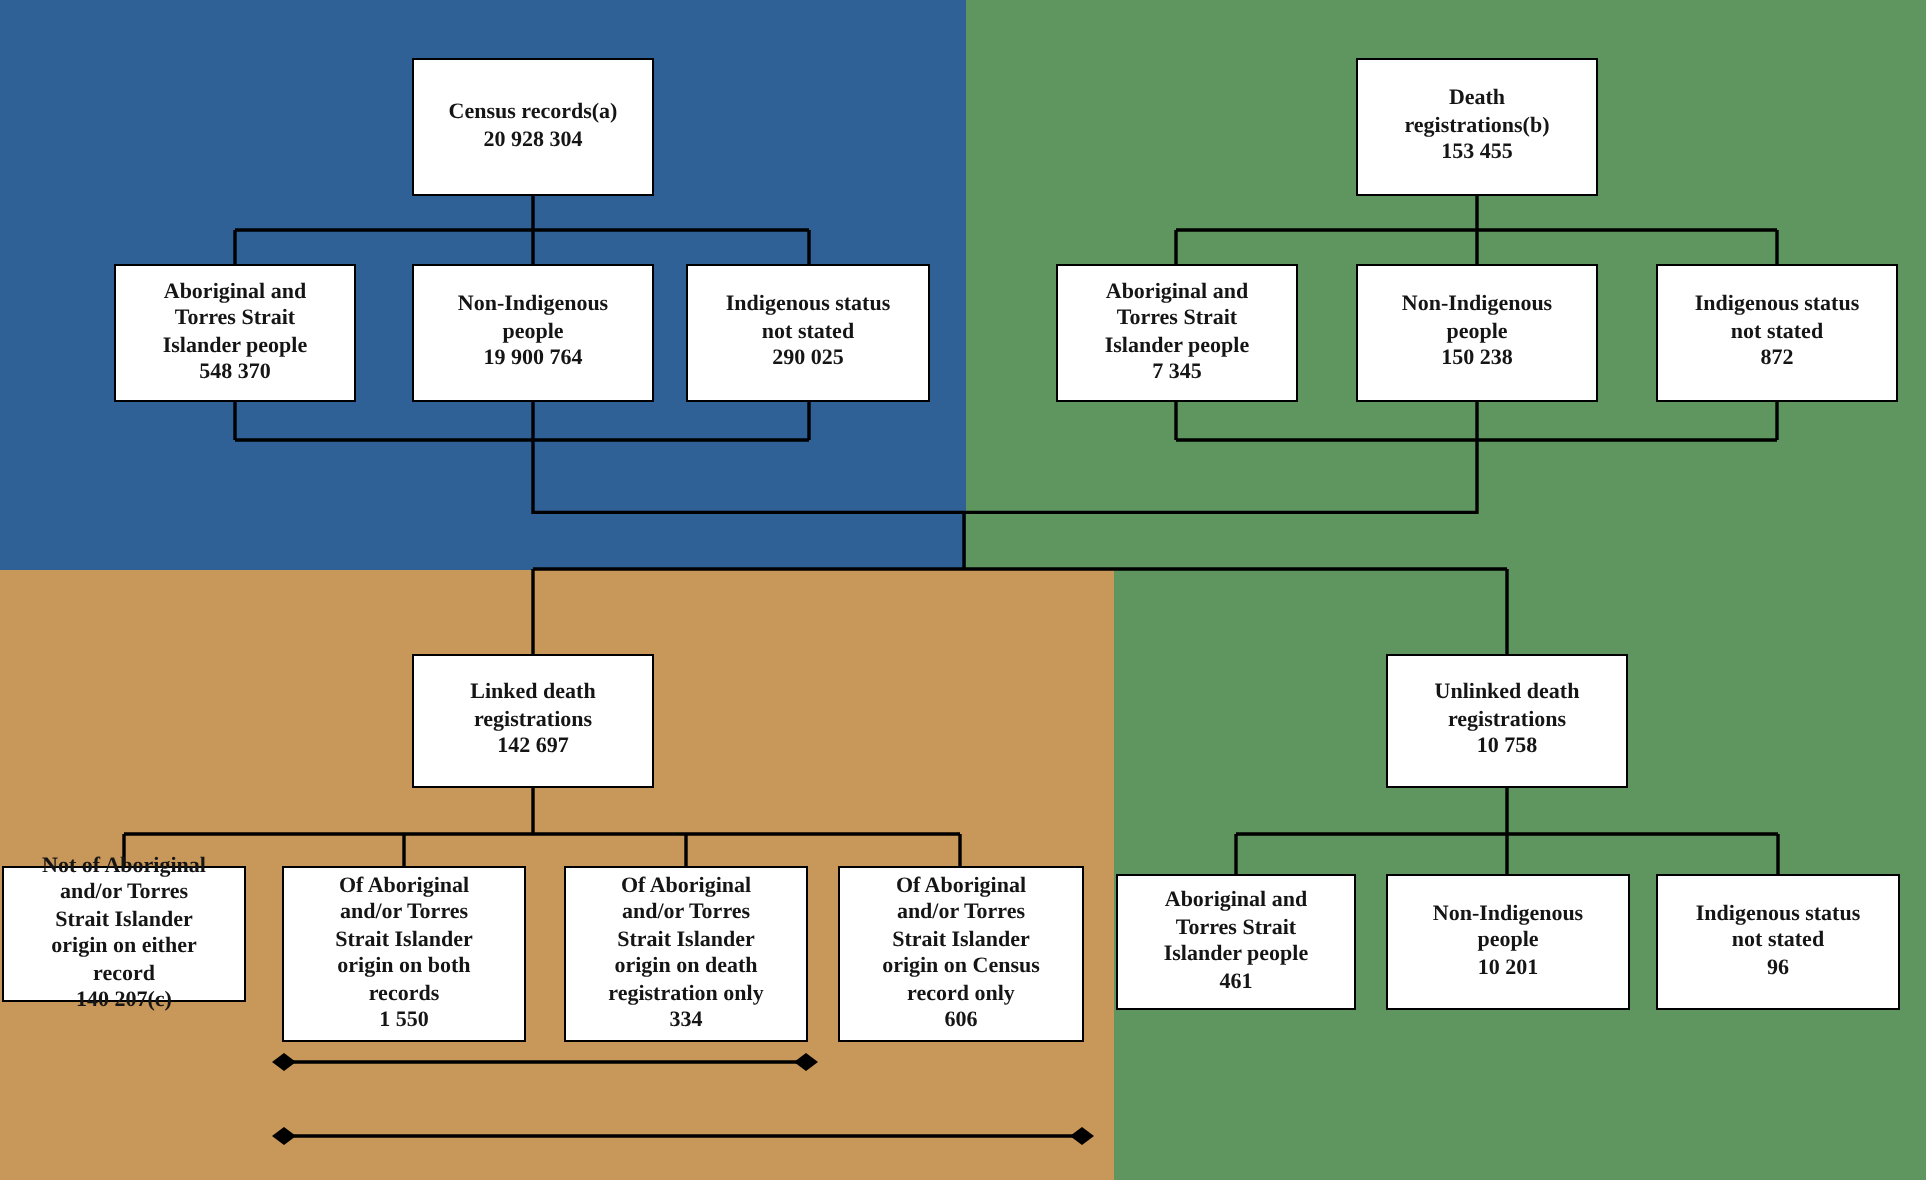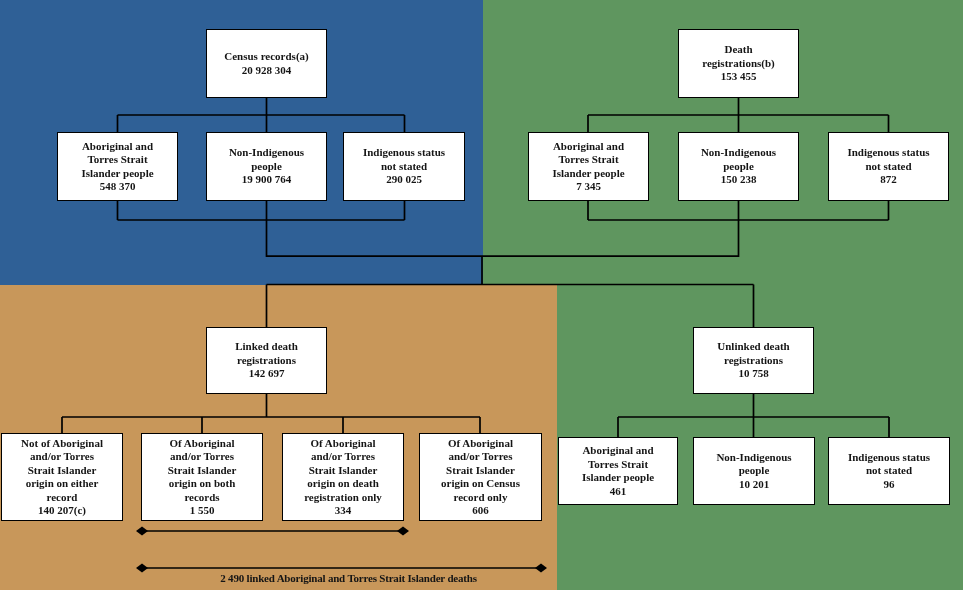--- a/index.html
+++ b/index.html
@@ -105,21 +105,21 @@
     <span class="lbl">Indigenous status
 not stated</span>
     <span class="val">872</span>
   </div>
 
   <div class="node" style="left:206px;top:327px;width:121px;height:67px">
     <span class="lbl">Linked death
 registrations</span>
     <span class="val">142 697</span>
   </div>
-  <div class="node" style="left:1px;top:433px;width:122px;height:88px">
+  <div class="node" style="left:1px;top:433px;width:122px;height:68px">
     <span class="lbl">Not of Aboriginal
 and/or Torres
 Strait Islander
 origin on either
 record</span>
     <span class="val">140 207(c)</span>
   </div>
   <div class="node" style="left:141px;top:433px;width:122px;height:88px">
     <span class="lbl">Of Aboriginal
 and/or Torres
@@ -160,15 +160,14 @@
     <span class="lbl">Non-Indigenous
 people</span>
     <span class="val">10 201</span>
   </div>
   <div class="node" style="left:828px;top:437px;width:122px;height:68px">
     <span class="lbl">Indigenous status
 not stated</span>
     <span class="val">96</span>
   </div>
 
-  <div class="ann" style="left:148px;top:572px;width:401px">2 490 linked Aboriginal and Torres Strait Islander deaths</div>
 
 </div>
 
 </body></html>

